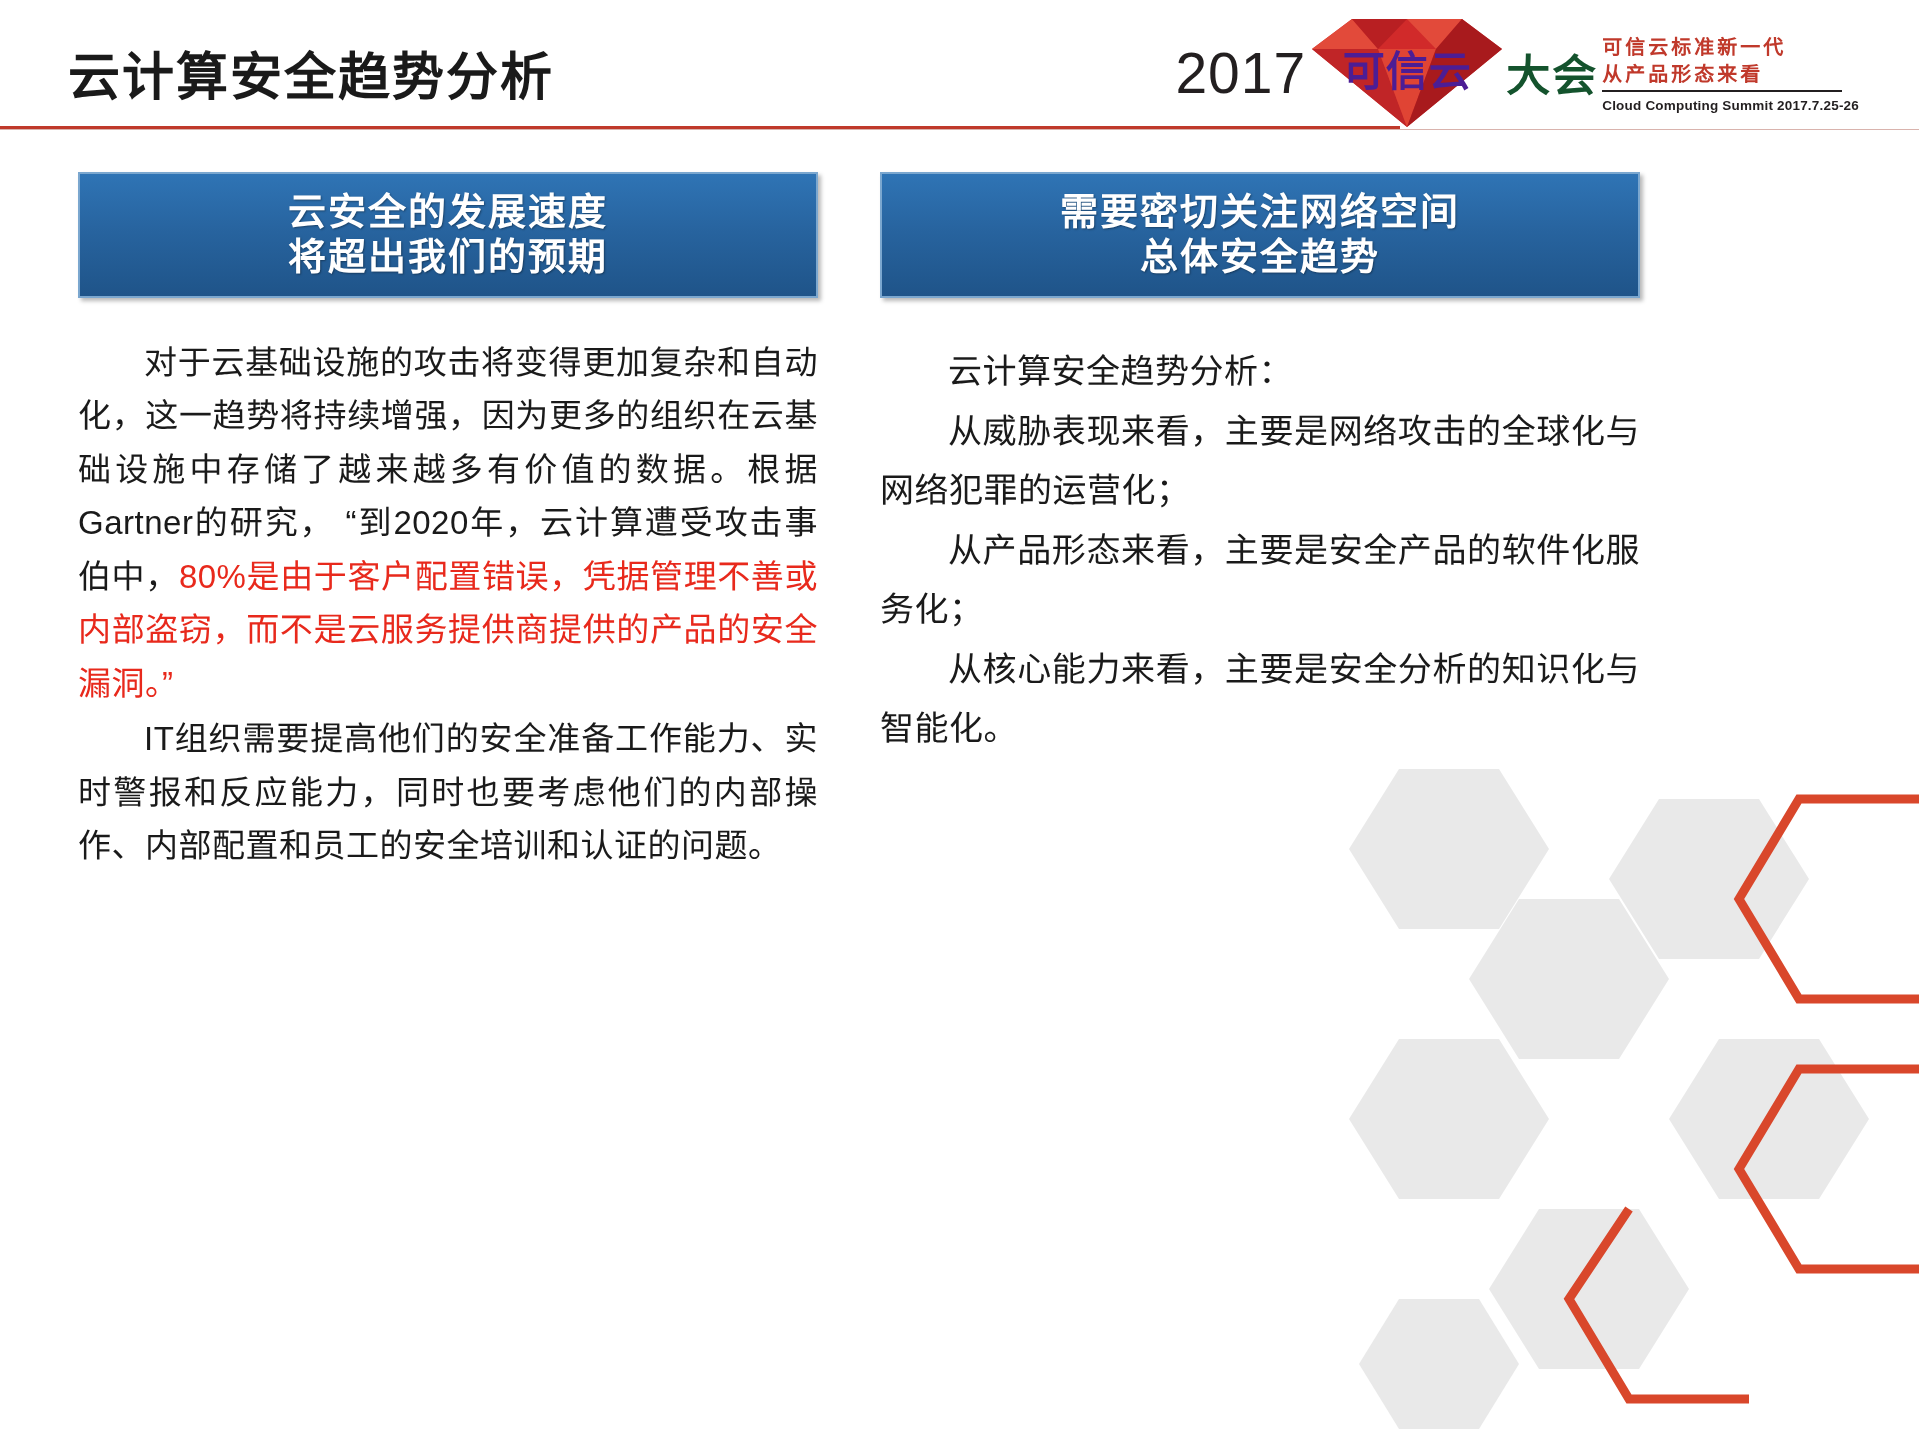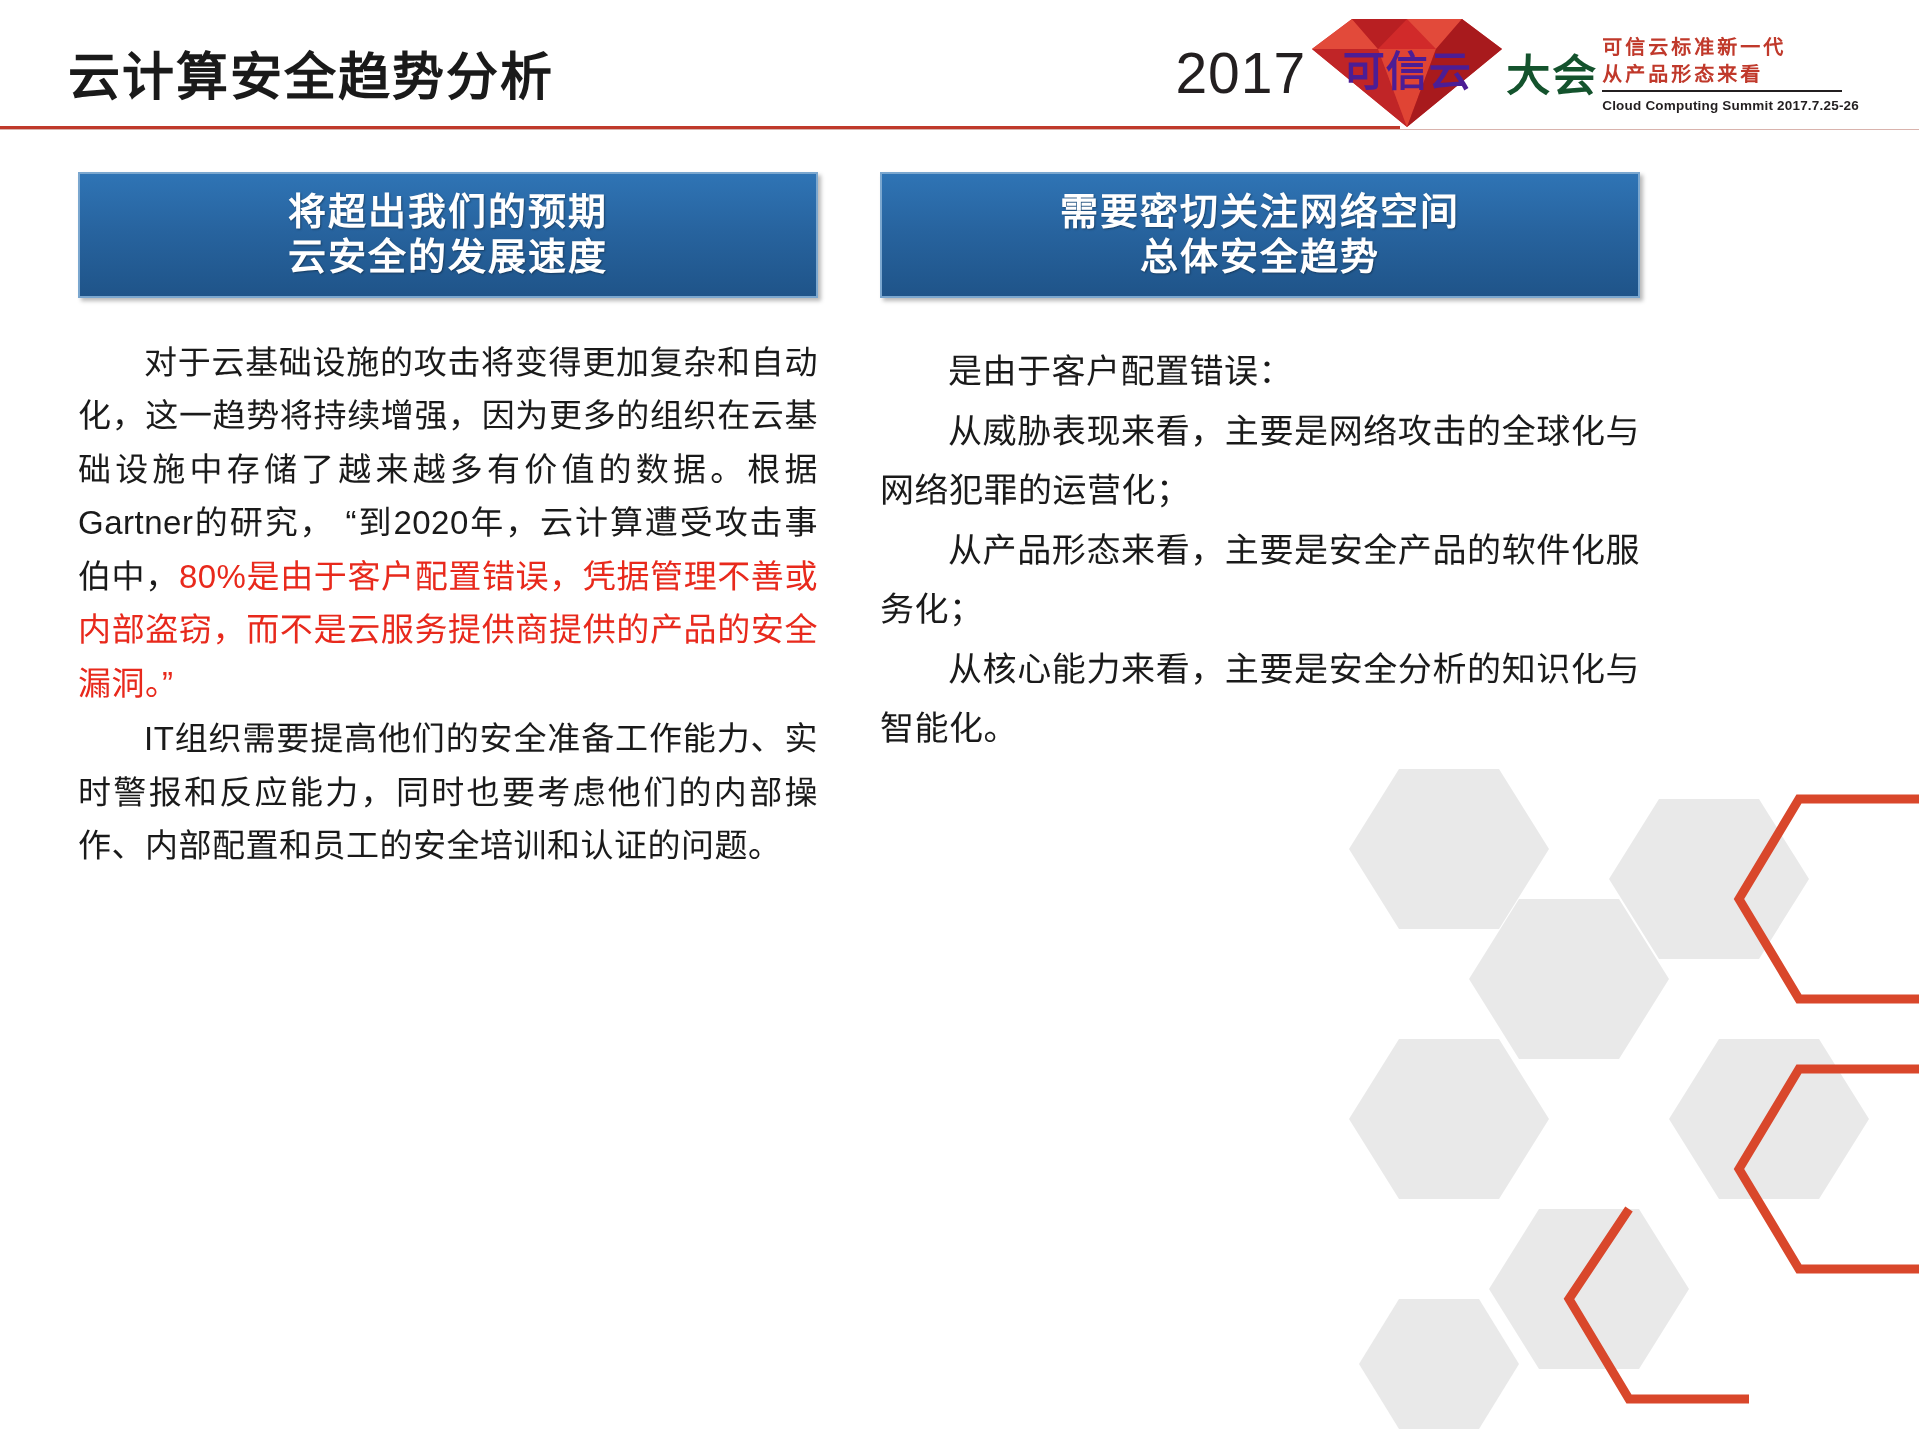--- a/index.html
+++ b/index.html
@@ -210,33 +210,33 @@
   </g>
   <g fill="none" stroke="#d9472b" stroke-width="9">
     <path d="M 820 60 L 700 60 L 640 160 L 700 260 L 820 260"></path>
     <path d="M 820 330 L 700 330 L 640 430 L 700 530 L 820 530"></path>
     <path d="M 530 470 L 470 560 L 530 660 L 650 660"></path>
   </g>
 </svg>
 
 <div class="column col-left">
   <div class="banner">
+    <div class="banner-line">云安全的发展速度</div>
     <div class="banner-line">将超出我们的预期</div>
-    <div class="banner-line">云安全的发展速度</div>
   </div>
   <div class="body-text">
     <p class="para"><span>对于云基础设施的攻击将变得更加复杂和自动化，这一趋势将持续增强，因为更多的组织在云基础设施中存储了越来越多有价值的数据。根据Gartner的研究， “到2020年，云计算遭受攻击事伯中，</span><span class="hl">80%是由于客户配置错误，凭据管理不善或内部盗窃，而不是云服务提供商提供的产品的安全漏洞。”</span></p>
     <p class="para">IT组织需要提高他们的安全准备工作能力、实时警报和反应能力，同时也要考虑他们的内部操作、内部配置和员工的安全培训和认证的问题。</p>
   </div>
 </div>
 
 <div class="column col-right">
   <div class="banner">
     <div class="banner-line">需要密切关注网络空间</div>
     <div class="banner-line">总体安全趋势</div>
   </div>
   <div class="body-text">
-    <p class="para">是由于客户配置错误：</p>
+    <p class="para">云计算安全趋势分析：</p>
     <p class="para">从威胁表现来看，主要是网络攻击的全球化与网络犯罪的运营化；</p>
     <p class="para">从产品形态来看，主要是安全产品的软件化服务化；</p>
     <p class="para">从核心能力来看，主要是安全分析的知识化与智能化。</p>
   </div>
 </div>
 
 </body></html>

